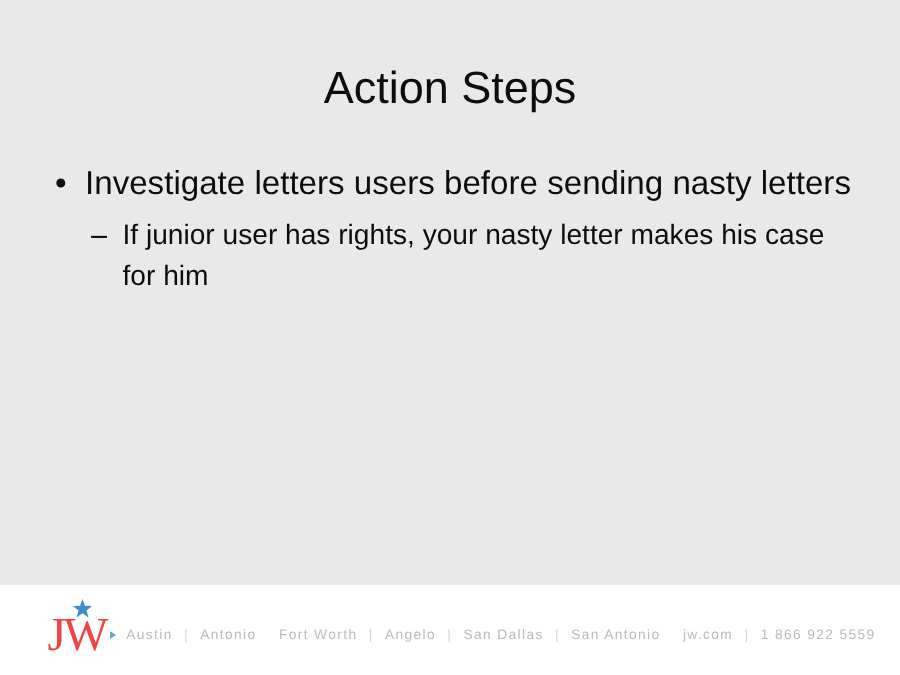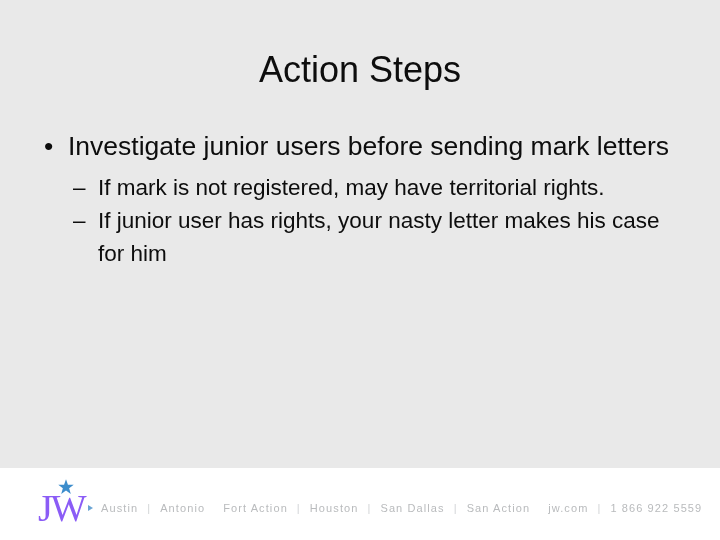--- a/index.html
+++ b/index.html
@@ -106,21 +106,21 @@
     width: 18px;
     height: 18px;
   }
   .logo .monogram {
     position: absolute;
     left: 0px;
     top: 13px;
     font-family: "Liberation Serif", serif;
     font-size: 38px;
     line-height: 38px;
-    color: #8b5cf6;
+    color: #ef4444;
     letter-spacing: -2px;
   }
   .footer-nav {
     position: absolute;
     left: 88px;
     top: 498px;
     height: 20px;
     display: flex;
     align-items: center;
     font-size: 11px;
@@ -163,28 +163,27 @@
 <div class="slide">
 
   <div class="slide-body">
 
     <div class="slide-title">Action Steps</div>
 
     <div class="content">
 
       <div class="bullet-l1">
         <span class="marker">•</span>
-        <span>Investigate junior users before sending mark letters</span>
+        <span>Investigate letters users before sending nasty letters</span>
       </div>
 
       <div class="sub-list">
 
         <div class="bullet-l2">
           <span class="marker">–</span>
-          <span>If mark is not registered, may have territorial rights.</span>
         </div>
 
         <div class="bullet-l2">
           <span class="marker">–</span>
           <span>If junior user has rights, your nasty letter makes his case for him</span>
         </div>
 
       </div>
 
     </div>
@@ -200,26 +199,26 @@
     </span>
     <span class="monogram">JW</span>
   </div>
 
   <div class="footer-nav">
     <span class="tri"></span>
     <span class="city">Austin</span>
     <span class="sep">|</span>
     <span class="city">Antonio</span>
     <span class="gap"></span>
-    <span class="city">Fort Action</span>
-    <span class="sep">|</span>
-    <span class="city">Houston</span>
+    <span class="city">Fort Worth</span>
+    <span class="sep">|</span>
+    <span class="city">Angelo</span>
     <span class="sep">|</span>
     <span class="city">San Dallas</span>
     <span class="sep">|</span>
-    <span class="city">San Action</span>
+    <span class="city">San Antonio</span>
     <span class="gap"></span>
     <span class="site">jw.com</span>
     <span class="sep">|</span>
     <span class="phone">1 866 922 5559</span>
   </div>
 
 </div>
 
 </body></html>

